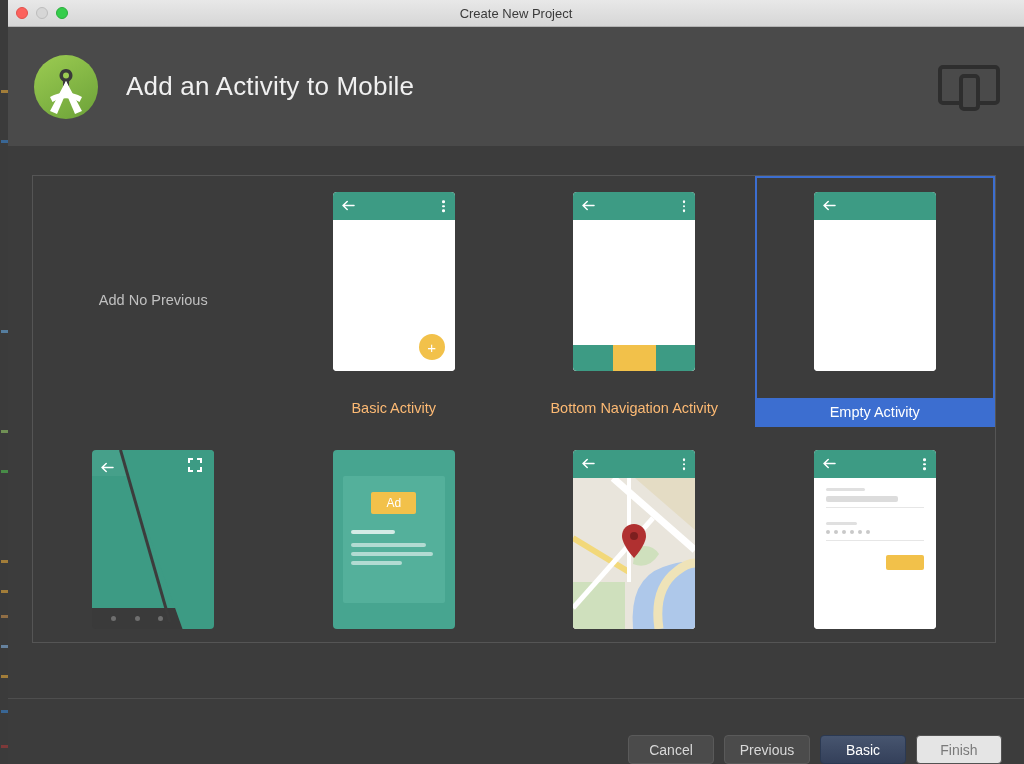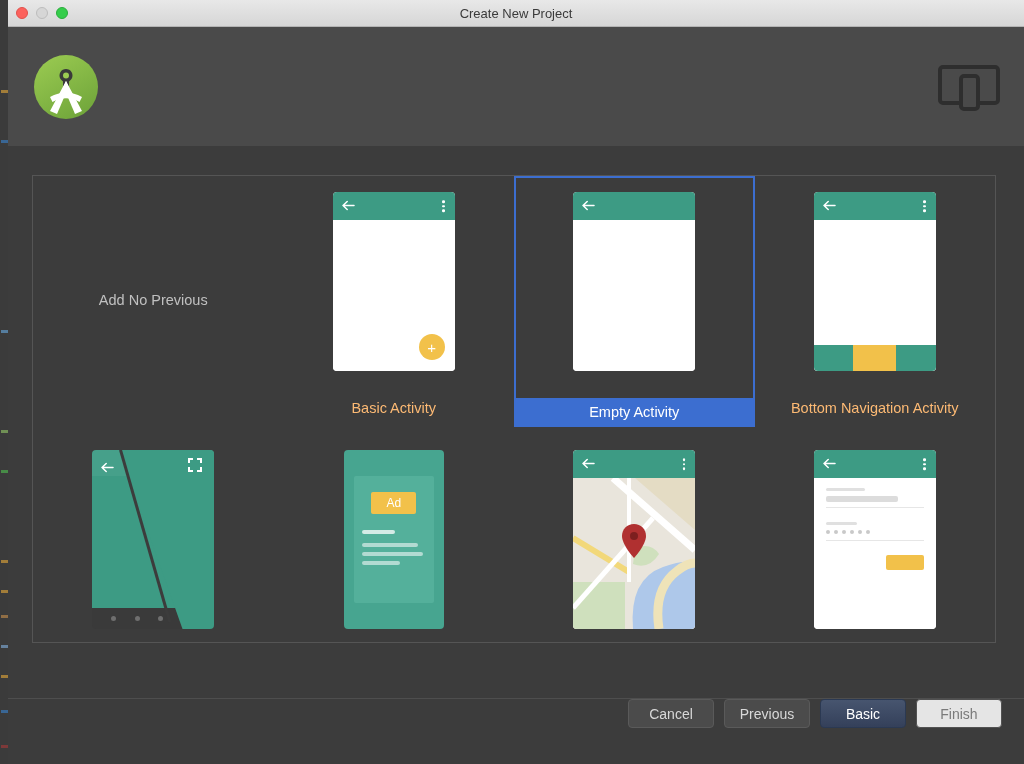--- a/index.html
+++ b/index.html
@@ -266,21 +266,21 @@
     width: 5px; height: 5px;
     border: 2px solid #fff;
   }
   .fs-expand b.tl { left:0; top:0; border-right:0; border-bottom:0; }
   .fs-expand b.tr { right:0; top:0; border-left:0; border-bottom:0; }
   .fs-expand b.bl { left:0; bottom:0; border-right:0; border-top:0; }
   .fs-expand b.br { right:0; bottom:0; border-left:0; border-top:0; }
 
   
   .ads-phone {
-    width: 100px; height: 179px;
+    width: 122px; height: 179px;
     border-radius: 4px;
     background: #47a590;
     position: relative;
     overflow: hidden;
     padding: 26px 10px;
   }
   .ads-card {
     width: 100%; height: 100%;
     background: #54b09b;
     border-radius: 2px;
@@ -321,21 +321,21 @@
     margin-left: auto;
     margin-top: 8px;
   }
 
   
   #footer {
     flex: 0 0 66px;
     background: #3c3c3c;
     border-top: 1px solid #4e4e4e;
     display: flex;
-    align-items: flex-start;
+    align-items: flex-end;
     justify-content: flex-end;
     gap: 10px;
     padding: 0 22px;
   }
   .btn {
     min-width: 86px;
     height: 29px;
     padding: 0 14px;
     border-radius: 4px;
     font-size: 14px;
@@ -397,20 +397,21 @@
         </defs>
         <circle cx="36" cy="36" r="32" fill="url(#lg)"></circle>
         <path d="M36 18 a6.5 6.5 0 1 1 -0.01 0 Z" fill="#3a3a3a"></path>
         <circle cx="36" cy="24.5" r="3" fill="#9ccc52"></circle>
         <rect x="33" y="28" width="6" height="8" rx="1.5" fill="#3a3a3a"></rect>
         <path d="M36 30 L52 60 L45 63 L33.5 36 Z" fill="#ffffff"></path>
         <path d="M36 30 L20 60 L27 63 L38.5 36 Z" fill="#ffffff"></path>
         <path d="M20 46 q16 -9 32 0 l-2.5 5 q-13.5 -7.5 -27 0 Z" fill="#ffffff"></path>
       </svg>
     </div>
+    <h1 id="header-title">Add an Activity to Mobile</h1>
     <div id="device-icon">
       <svg viewBox="0 0 62 50" width="62" height="50">
         <rect x="2" y="5" width="58" height="36" rx="3" fill="none" stroke="#2e2e2e" stroke-width="4"></rect>
         <rect x="23" y="14" width="17" height="33" rx="3" fill="#4a4a4a" stroke="#2e2e2e" stroke-width="4"></rect>
       </svg>
     </div>
   </div>
 
   <div id="content">
     <div id="template-panel">
@@ -437,36 +438,20 @@
                   </span>
               </div>
               <div class="body">
                 <div class="fab">+</div>
               </div>
             </div>
           </div>
           <div class="cell-label">Basic Activity</div>
         </div>
 
-        <div class="cell selected">
-          <div class="thumb-wrap">
-            <div class="phone">
-              <div class="appbar">
-                <span class="back">
-                  <svg width="13" height="11" viewBox="0 0 13 11">
-                    <path d="M1 5.5 H12 M1 5.5 L5.2 1.5 M1 5.5 L5.2 9.5" stroke="#fff" stroke-width="1.5" fill="none" stroke-linecap="round"></path>
-                  </svg>
-                </span>
-              </div>
-              <div class="body"></div>
-            </div>
-          </div>
-          <div class="cell-label">Empty Activity</div>
-        </div>
-
         <div class="cell">
           <div class="thumb-wrap">
             <div class="phone">
               <div class="appbar">
                 <span class="back">
                   <svg width="13" height="11" viewBox="0 0 13 11">
                     <path d="M1 5.5 H12 M1 5.5 L5.2 1.5 M1 5.5 L5.2 9.5" stroke="#fff" stroke-width="1.5" fill="none" stroke-linecap="round"></path>
                   </svg>
                 </span>
                 <span class="dots">
@@ -478,20 +463,36 @@
               <div class="body">
                 <div class="bottomnav">
                   <span></span>
                     <span class="active"></span>
                     <span></span>
                 </div>
               </div>
             </div>
           </div>
           <div class="cell-label">Bottom Navigation Activity</div>
+        </div>
+
+        <div class="cell selected">
+          <div class="thumb-wrap">
+            <div class="phone">
+              <div class="appbar">
+                <span class="back">
+                  <svg width="13" height="11" viewBox="0 0 13 11">
+                    <path d="M1 5.5 H12 M1 5.5 L5.2 1.5 M1 5.5 L5.2 9.5" stroke="#fff" stroke-width="1.5" fill="none" stroke-linecap="round"></path>
+                  </svg>
+                </span>
+              </div>
+              <div class="body"></div>
+            </div>
+          </div>
+          <div class="cell-label">Empty Activity</div>
         </div>
       </div>
 
       <div class="grid-row" id="row2">
 
         <div class="cell">
           <div class="thumb-wrap">
             <div class="fullscreen-phone">
               <div class="fs-main"></div>
               <div class="fs-appbar"></div>

